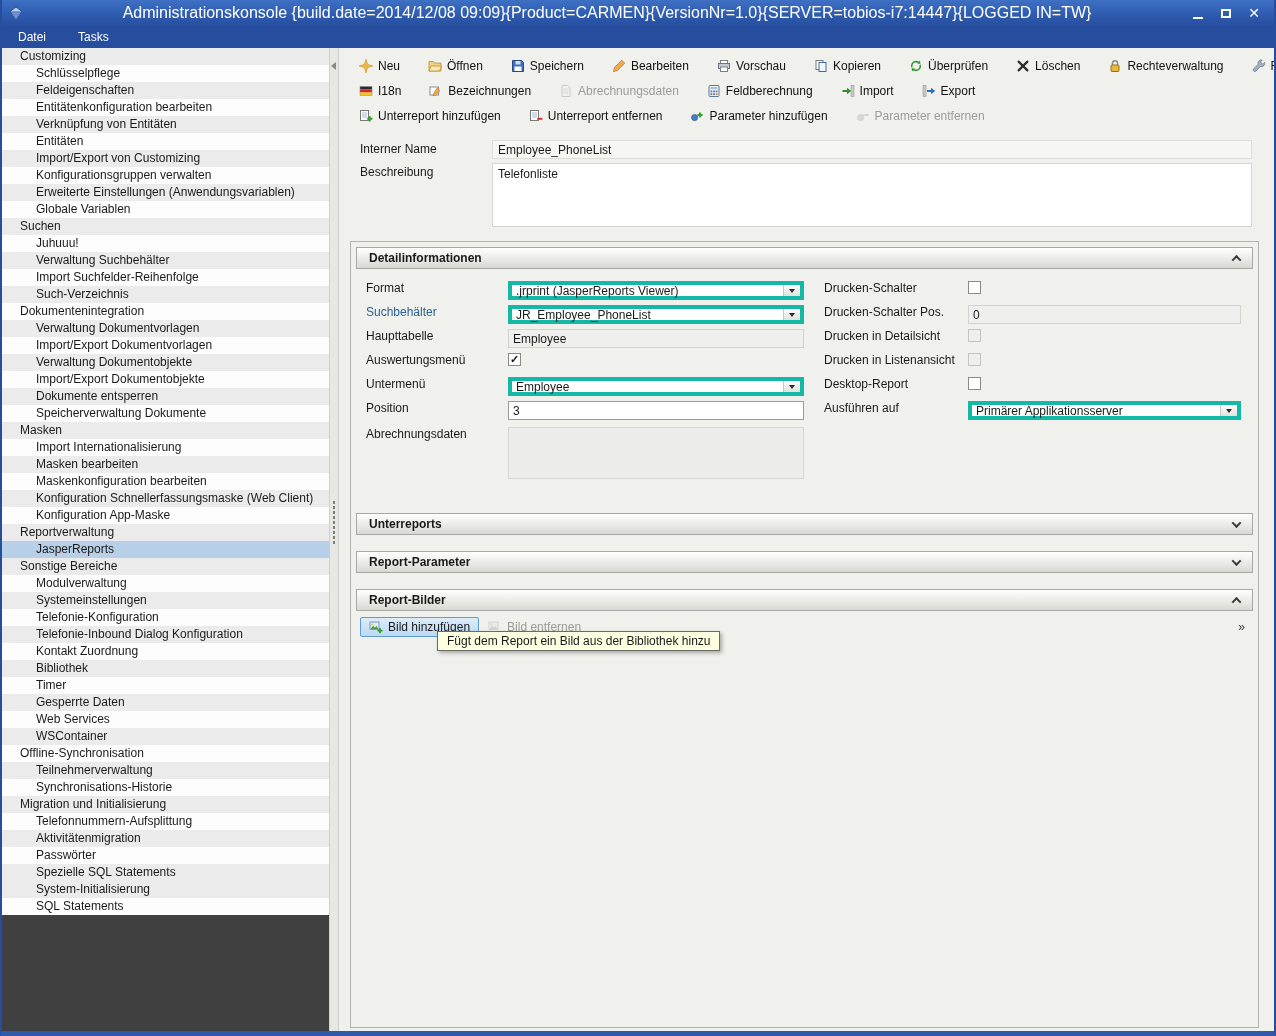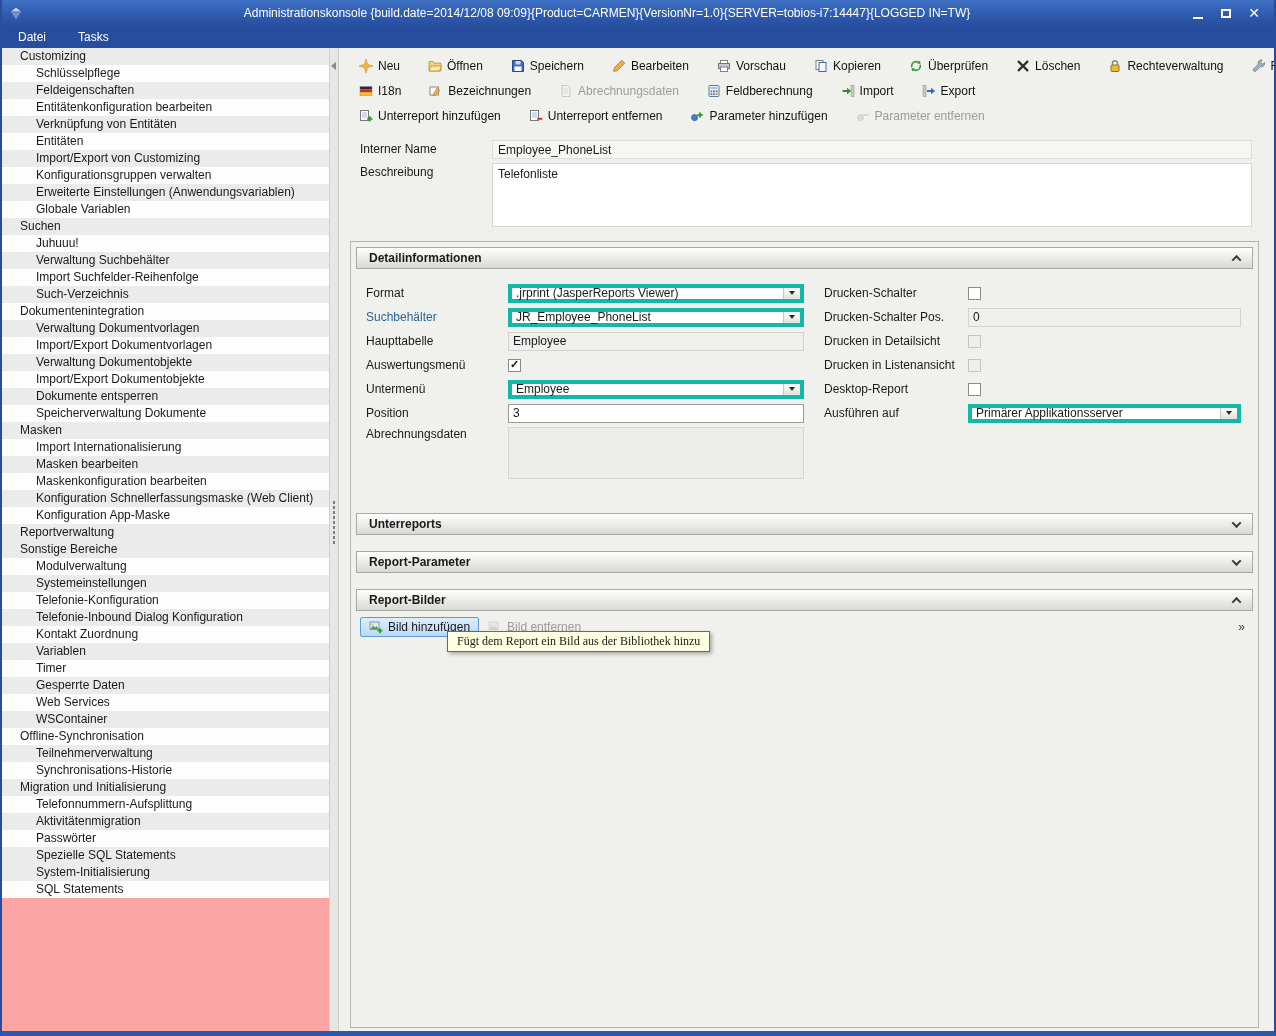--- a/index.html
+++ b/index.html
@@ -6,35 +6,35 @@
   body{font-family:"Liberation Sans",sans-serif;font-size:12px;color:#1a1a1a;background:#6b6b6b;}
   *{box-sizing:border-box;}
 
   .window{width:1276px;height:1036px;display:flex;flex-direction:column;
     background:#f0f0ec;border-left:2px solid #264d9e;border-right:2px solid #264d9e;border-bottom:5px solid #2d58ab;overflow:hidden;}
 
   
   .titlebar{height:26px;background:linear-gradient(#3e70c4,#2c57aa 70%,#284f9f);color:#fff;
     display:flex;align-items:center;padding:0 6px;flex:0 0 auto;}
   .win-icon{width:18px;height:16px;display:flex;align-items:center;}
-  .title-text{flex:1;text-align:center;font-size:12px;white-space:nowrap;overflow:hidden;text-overflow:ellipsis;}
+  .title-text{flex:1;text-align:center;font-size:16px;white-space:nowrap;overflow:hidden;text-overflow:ellipsis;}
   .win-buttons{display:flex;align-items:center;gap:8px;margin-right:4px;}
   .win-btn{width:20px;height:18px;display:flex;align-items:center;justify-content:center;color:#fff;cursor:default;}
   .min-glyph{width:10px;height:2px;background:#fff;margin-top:9px;}
   .max-glyph{width:10px;height:9px;border:2px solid #fff;}
   .close-glyph::before{content:"✕";font-size:14px;line-height:1;}
 
   
   .menubar{height:22px;background:#264d9e;color:#fff;display:flex;align-items:center;padding:0 6px;flex:0 0 auto;gap:12px;}
   .menu-item{padding:2px 10px;}
 
   
   .app-body{flex:1;display:flex;min-height:0;}
 
-  .sidebar{width:327px;background:#fca5a5;overflow:hidden;flex:0 0 auto;}
+  .sidebar{width:327px;background:#404040;overflow:hidden;flex:0 0 auto;}
   .side-row{height:17px;line-height:17px;padding-left:34px;white-space:nowrap;overflow:hidden;background:#fdfdfd;}
   .side-row.head{padding-left:18px;}
   .side-row.alt{background:#ebebeb;}
   .side-row.sel{background:#b8cfe8;}
 
   .splitter{width:10px;background:#e7e7e4;border-left:1px solid #cfcfcb;border-right:1px solid #cfcfcb;position:relative;flex:0 0 auto;}
   .split-grip{position:absolute;left:2px;top:46%;width:5px;height:44px;
     background-image:radial-gradient(#7d7d79 1px,transparent 1.2px);background-size:4px 5px;}
   .split-arrow{position:absolute;left:1px;top:14px;width:0;height:0;
     border-top:4px solid transparent;border-bottom:4px solid transparent;border-right:5px solid #8a8a86;}
@@ -64,21 +64,21 @@
   .sec-head .chev{margin-left:auto;}
   .sec-head.gap{margin-top:16px;}
   .chev{width:7px;height:7px;border-left:2px solid #3a3a3a;border-top:2px solid #3a3a3a;display:inline-block;}
   .chev.up{transform:rotate(45deg) translate(1px,1px);}
   .chev.down{transform:rotate(225deg) translate(1px,1px);}
 
   
   .detail-body{display:flex;padding:12px 12px 18px 10px;flex:0 0 auto;}
   .col-left{width:448px;flex:0 0 auto;}
   .col-right{flex:1;margin-left:10px;min-width:0;}
-  .d-row{display:flex;align-items:center;height:24px;}
+  .d-row{display:flex;height:24px;}
   .d-row.tall{height:auto;align-items:flex-start;margin-top:2px;}
   .d-label{width:142px;flex:0 0 auto;}
   .col-right .d-label{width:144px;}
   .d-label.link{color:#2a6496;}
   .d-ctrl{width:296px;flex:0 0 auto;}
   .col-right .d-ctrl{width:auto;flex:1;}
 
   .combo{height:19px;border:4px solid #14b8a6;background:#fff;display:flex;align-items:center;}
   .combo-val{flex:1;padding-left:4px;white-space:nowrap;overflow:hidden;}
   .combo-arrow{width:17px;align-self:stretch;display:flex;align-items:center;justify-content:center;
@@ -95,22 +95,22 @@
 
   
   .rb-toolbar{margin:3px 1px 0 1px;height:26px;display:flex;align-items:center;padding:0 3px;flex:0 0 auto;justify-content:flex-end;}
   .btn-img{display:inline-flex;align-items:center;gap:5px;font-size:12px;padding:2px 8px;border:1px solid transparent;border-radius:2px;}
   .btn-img.hover{background:linear-gradient(#dcecfb,#bcd9f4);border-color:#5f9bd5;}
   .btn-img.disabled{color:#9b9b98;}
   .btn-img.disabled svg{opacity:.5;filter:grayscale(1);}
   .overflow-chip{margin-left:auto;color:#3a3a3a;font-size:12px;padding:0 4px;}
   .overflow-chip::before{content:"»";}
 
-  .tooltip{position:absolute;left:108px;top:583px;background:#fefee0;border:1px solid #6a6a66;
-    padding:2px 9px;white-space:nowrap;box-shadow:2px 2px 4px rgba(0,0,0,.3);z-index:10;font-family:Liberation Serif, serif;}
+  .tooltip{position:absolute;left:98px;top:583px;background:#fefee0;border:1px solid #6a6a66;
+    padding:2px 9px;white-space:nowrap;box-shadow:2px 2px 4px rgba(0,0,0,.3);z-index:10;}
 </style>
 </head>
 <body>
 
 <div class="window">
 
   <div class="titlebar">
     <span class="win-icon">
       <svg width="16" height="15" viewBox="0 0 16 15">
           <path d="M8 1l6 4.5L8 14 2 5.5z" fill="#bcd2f2" stroke="#2d4f96"></path>
@@ -161,27 +161,28 @@
         <div class="side-row">Import/Export Dokumentobjekte</div>
         <div class="side-row alt">Dokumente entsperren</div>
         <div class="side-row">Speicherverwaltung Dokumente</div>
         <div class="side-row head alt">Masken</div>
         <div class="side-row">Import Internationalisierung</div>
         <div class="side-row alt">Masken bearbeiten</div>
         <div class="side-row">Maskenkonfiguration bearbeiten</div>
         <div class="side-row alt">Konfiguration Schnellerfassungsmaske (Web Client)</div>
         <div class="side-row">Konfiguration App-Maske</div>
         <div class="side-row head alt">Reportverwaltung</div>
+        <div class="side-row sel">JasperReports</div>
         <div class="side-row head alt">Sonstige Bereiche</div>
         <div class="side-row">Modulverwaltung</div>
         <div class="side-row alt">Systemeinstellungen</div>
         <div class="side-row">Telefonie-Konfiguration</div>
         <div class="side-row alt">Telefonie-Inbound Dialog Konfiguration</div>
         <div class="side-row">Kontakt Zuordnung</div>
-        <div class="side-row alt">Variablen</div>
+        <div class="side-row alt">Bibliothek</div>
         <div class="side-row">Timer</div>
         <div class="side-row alt">Gesperrte Daten</div>
         <div class="side-row">Web Services</div>
         <div class="side-row alt">WSContainer</div>
         <div class="side-row head">Offline-Synchronisation</div>
         <div class="side-row alt">Teilnehmerverwaltung</div>
         <div class="side-row">Synchronisations-Historie</div>
         <div class="side-row head alt">Migration und Initialisierung</div>
         <div class="side-row">Telefonnummern-Aufsplittung</div>
         <div class="side-row alt">Aktivitätenmigration</div>

